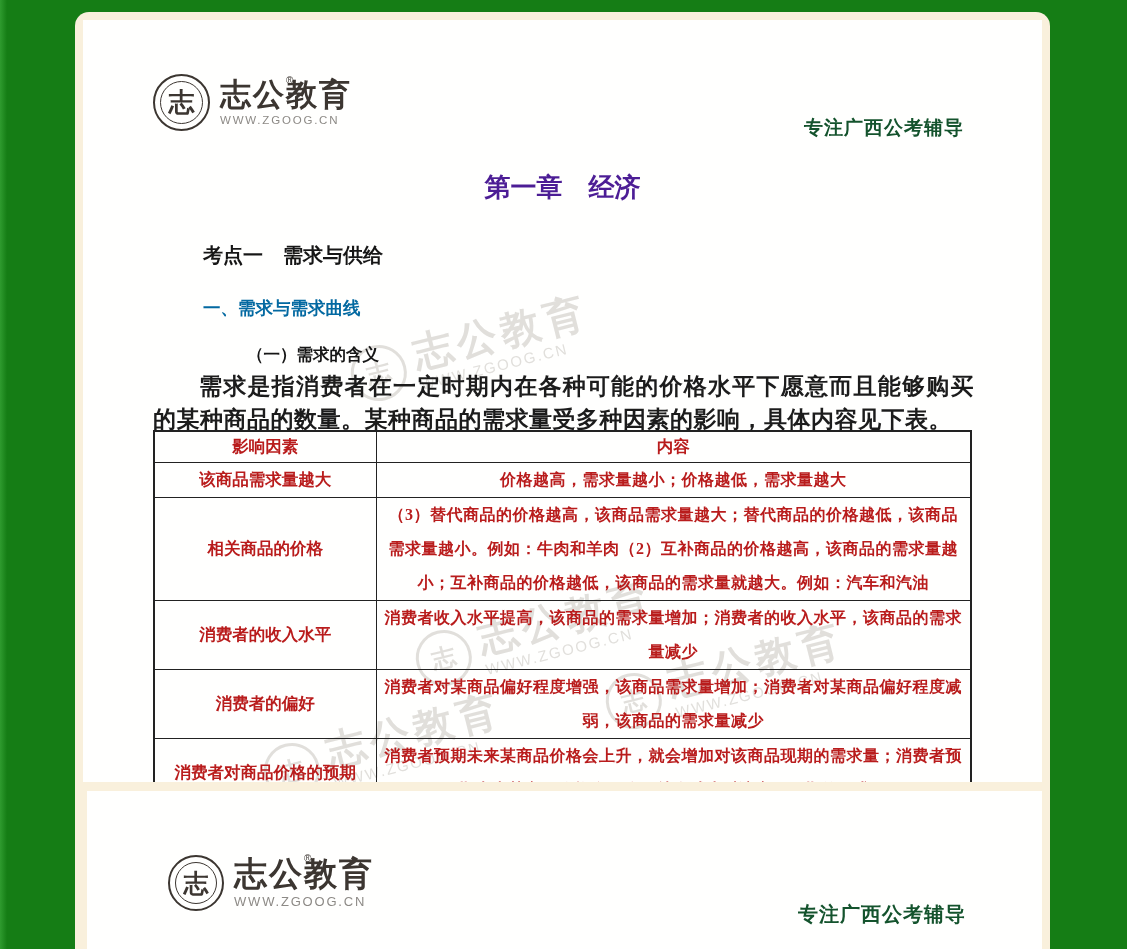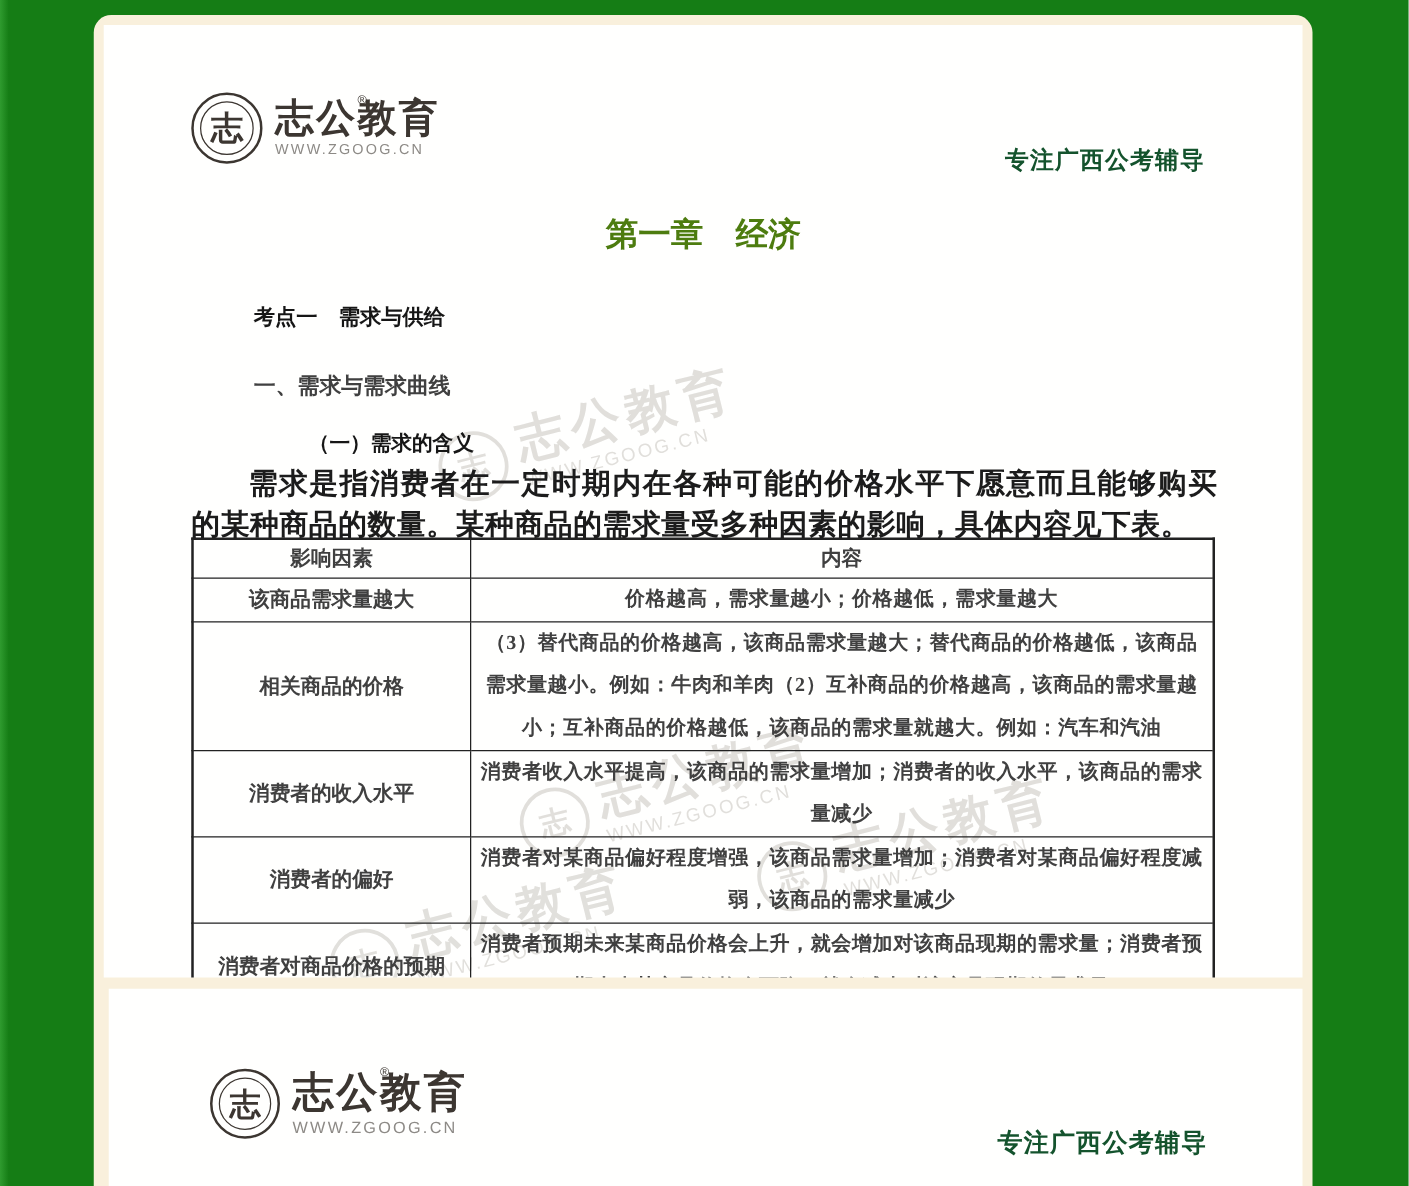--- a/index.html
+++ b/index.html
@@ -29,34 +29,34 @@
   .logo-url{display:block;color:#8d8a86;letter-spacing:1.8px;margin-top:2px;}
   .p1 .logo-url{font-size:11.5px;}
   .p2 .logo-url{font-size:13px;}
 
   .tagline{position:absolute;font-family:"Liberation Sans",sans-serif;font-weight:bold;color:#14532d;z-index:2;}
   .tagline1{right:78px;top:95px;font-size:19px;letter-spacing:1px;}
   .tagline2{right:76px;top:110px;font-size:20px;letter-spacing:1px;}
 
   
   .chapter-title{position:absolute;left:0;top:150px;width:100%;text-align:center;
-                 font-family:"Liberation Sans",sans-serif;font-weight:bold;font-size:26px;color:#4d7c0f;z-index:2;}
+                 font-family:"Liberation Sans",sans-serif;font-weight:bold;font-size:26px;color:#4c1d95;z-index:2;}
   .section-heading{position:absolute;left:120px;top:222px;font-family:"Liberation Sans",sans-serif;
-                   font-weight:bold;font-size:17px;color:#161616;z-index:2;}
+                   font-weight:bold;font-size:20px;color:#161616;z-index:2;}
   .subsection-heading{position:absolute;left:120px;top:276px;font-family:"Liberation Sans",sans-serif;
-                      font-weight:bold;font-size:17.5px;color:#404040;z-index:2;}
+                      font-weight:bold;font-size:17.5px;color:#0369a1;z-index:2;}
   .subsub-heading{position:absolute;left:120px;top:324px;font-family:"Liberation Sans",sans-serif;
                   font-weight:bold;font-size:16.5px;color:#161616;z-index:2;margin-left:44px;}
   .body-paragraph{position:absolute;left:70px;right:68px;top:350px;margin:0;
                   font-size:23px;font-weight:600;line-height:33px;letter-spacing:0.5px;
                   text-indent:2em;text-align:justify;color:#1c1c1c;z-index:2;}
 
   
   .factor-table{position:absolute;left:70px;top:410px;width:819px;border-collapse:collapse;
-                table-layout:fixed;z-index:2;color:#404040;}
+                table-layout:fixed;z-index:2;color:#b91c1c;}
   .factor-table th,.factor-table td{border:1.5px solid #222;background:transparent;}
   .factor-table{border:2px solid #222;}
   .factor-table th{height:30px;font-family:"Liberation Sans",sans-serif;font-weight:bold;
                    font-size:16.5px;text-align:center;padding:0;}
   .col-factor{width:222px;}
   .factor-cell{text-align:center;font-weight:bold;font-size:16.5px;font-family:"Liberation Sans",sans-serif;
                padding:0 6px;}
   .content-cell{text-align:center;font-weight:600;font-size:16px;letter-spacing:0.5px;
                 line-height:34px;padding:0 8px;}
 

